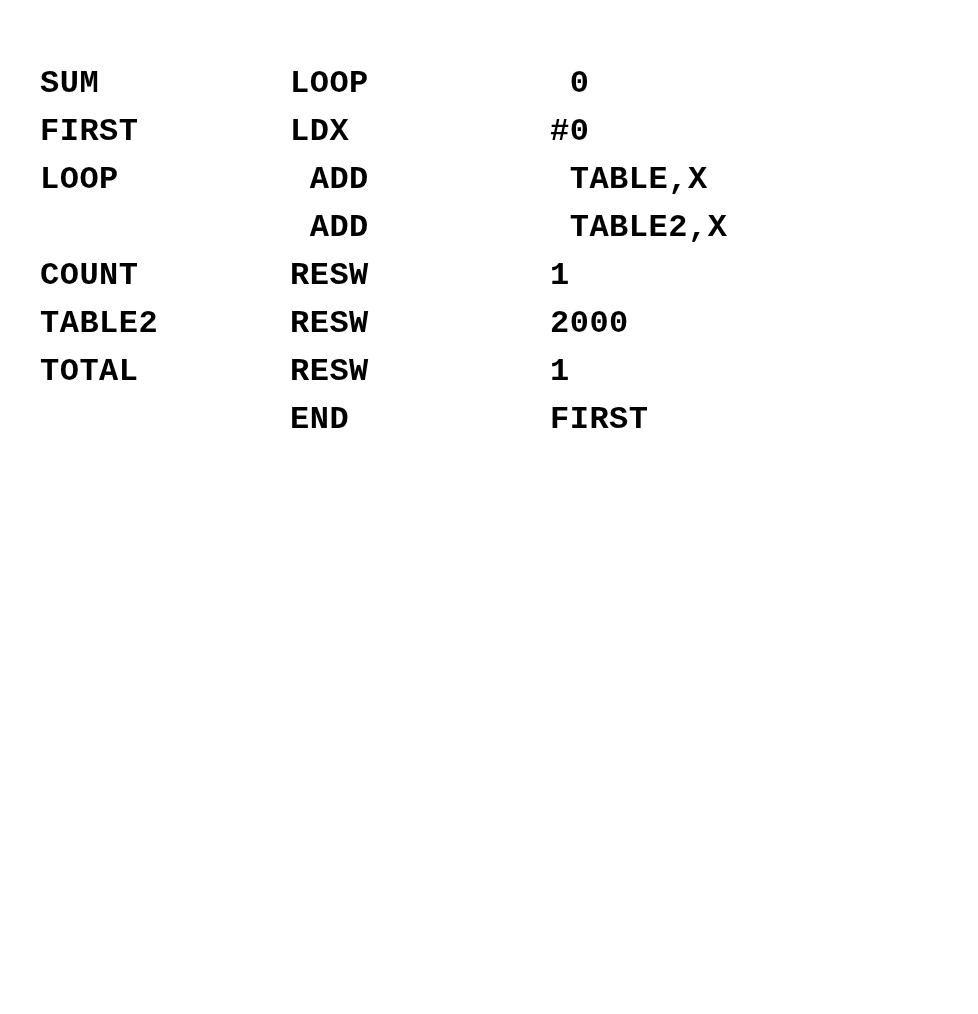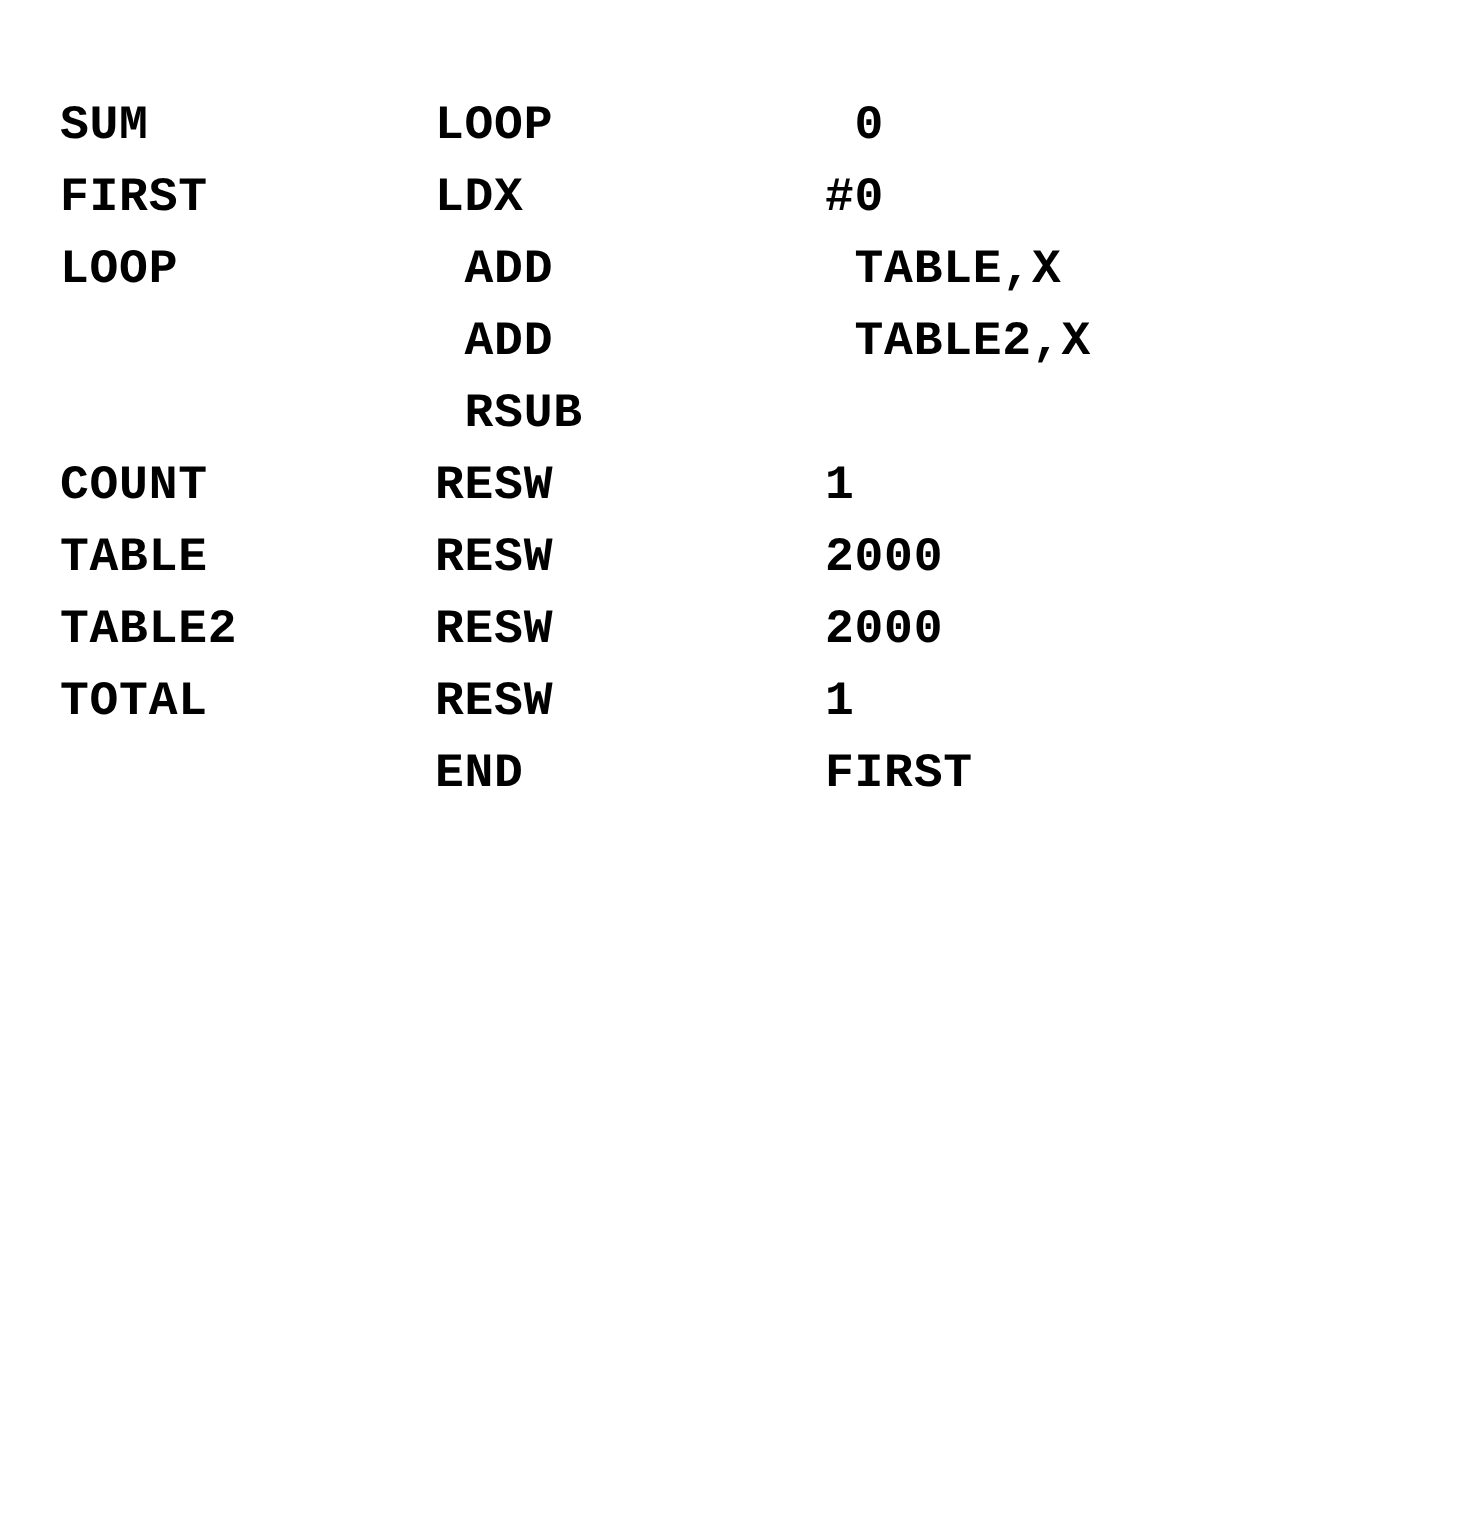--- a/index.html
+++ b/index.html
@@ -38,32 +38,26 @@
     <span class="cell opcode"> ADD</span>
     <span class="cell operand"> TABLE,X</span>
   </div>
   <div class="row">
     <span class="cell label"></span>
     <span class="cell opcode"> ADD</span>
     <span class="cell operand"> TABLE2,X</span>
   </div>
   <div class="row">
     <span class="cell label"></span>
-    <span class="cell opcode"> RSUB</span>
     <span class="cell operand"></span>
   </div>
   <div class="row">
     <span class="cell label">COUNT</span>
     <span class="cell opcode">RESW</span>
     <span class="cell operand">1</span>
-  </div>
-  <div class="row">
-    <span class="cell label">TABLE</span>
-    <span class="cell opcode">RESW</span>
-    <span class="cell operand">2000</span>
   </div>
   <div class="row">
     <span class="cell label">TABLE2</span>
     <span class="cell opcode">RESW</span>
     <span class="cell operand">2000</span>
   </div>
   <div class="row">
     <span class="cell label">TOTAL</span>
     <span class="cell opcode">RESW</span>
     <span class="cell operand">1</span>

